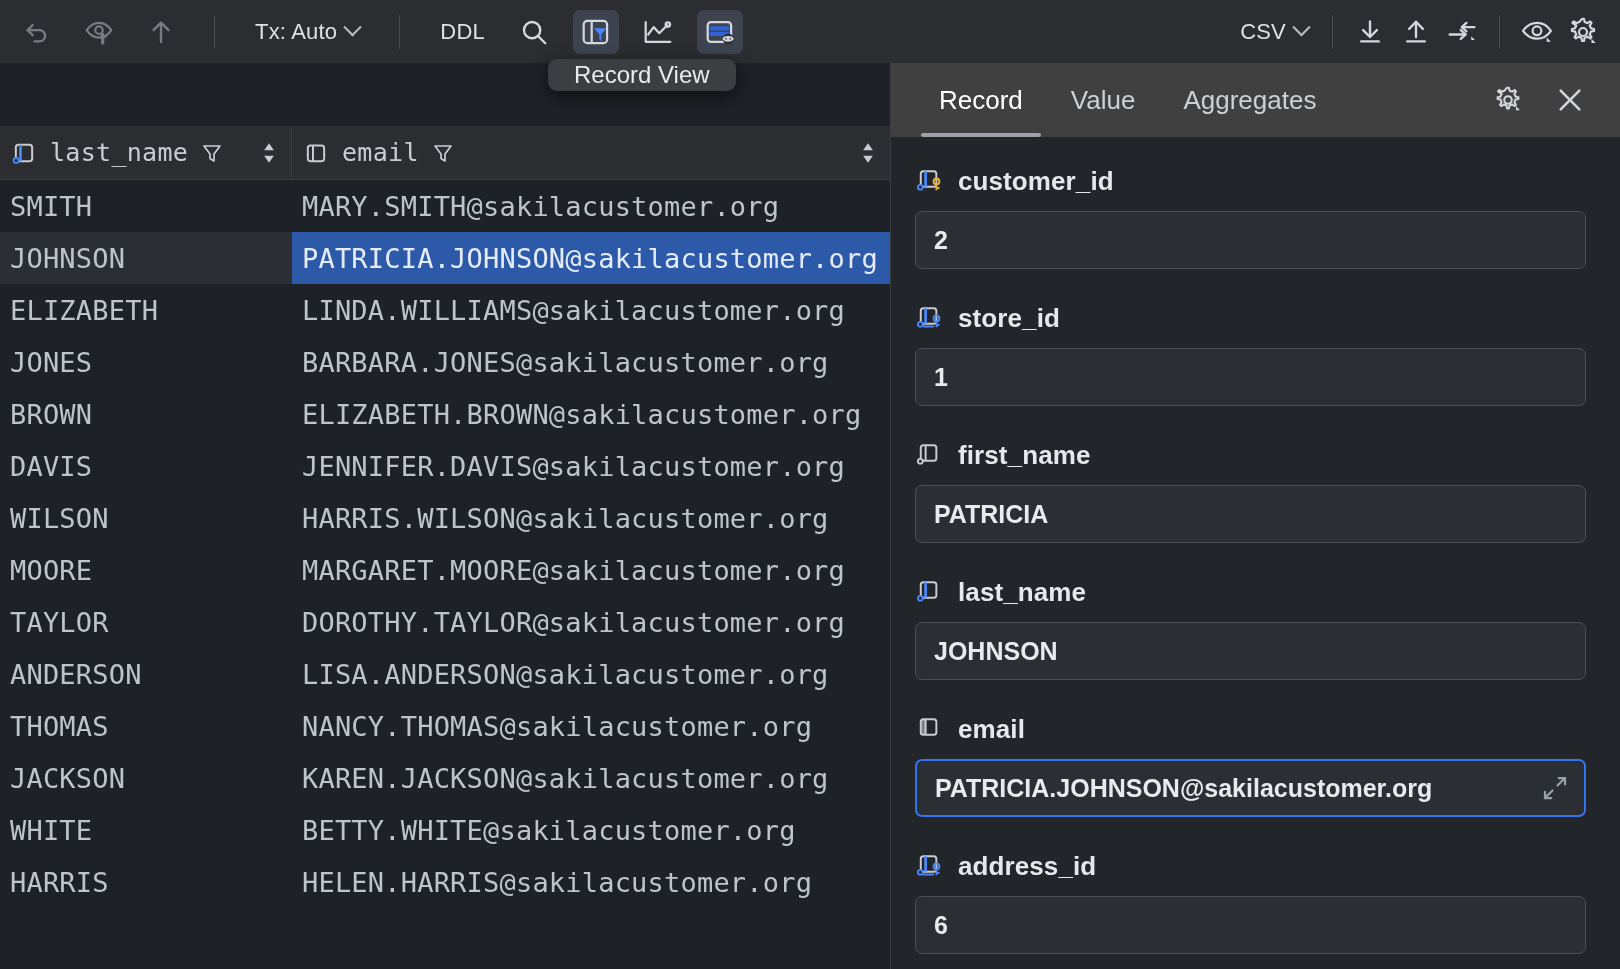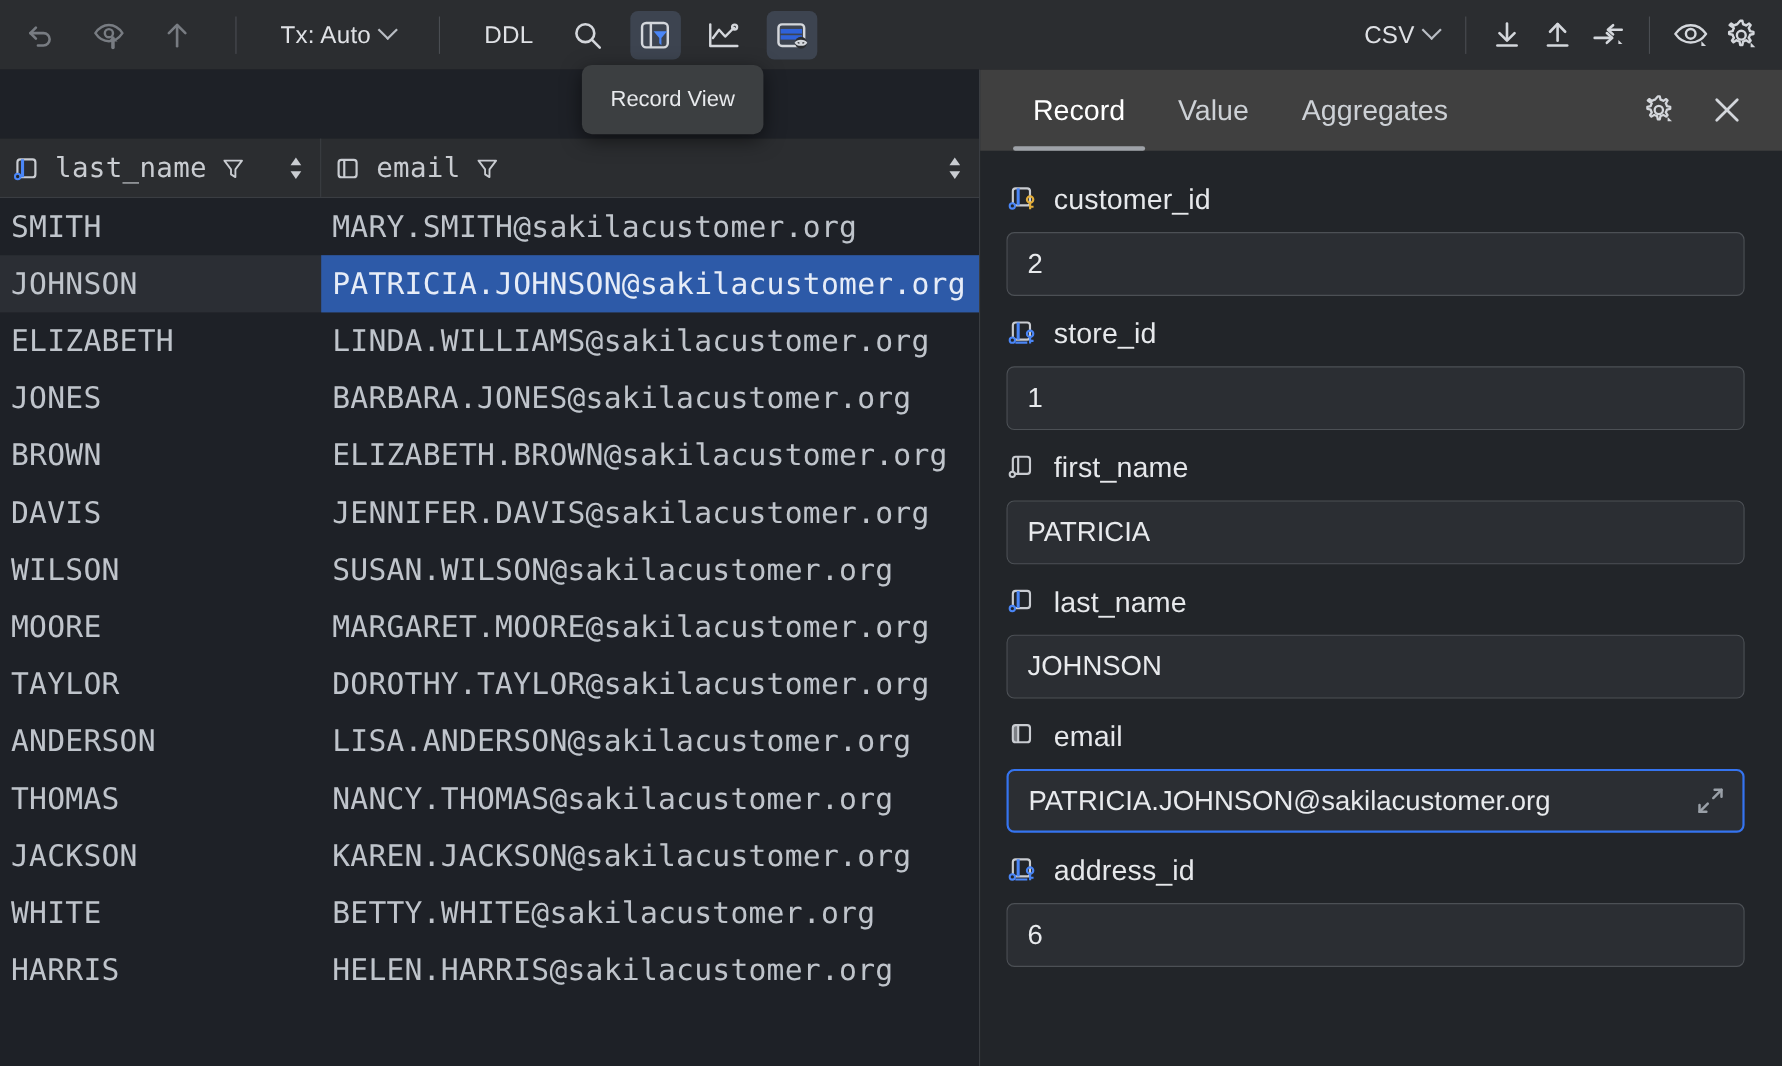--- a/index.html
+++ b/index.html
@@ -33,23 +33,23 @@
     color: #dfe1e5; font-size: 22px; letter-spacing: .2px;
     display: flex; align-items: center; gap: 9px; white-space: nowrap;
   }
   .chev { display: inline-block; width: 13px; height: 13px;
     border-right: 2px solid #b9bdc4; border-bottom: 2px solid #b9bdc4;
     transform: rotate(45deg) translate(-3px,-3px); }
   svg { display: block; }
 
   
   .tooltip {
-    position: absolute; left: 529px; top: 59px;
+    position: absolute; left: 548px; top: 59px;
     background: #3c3f41; color: #e8eaed;
-    font-size: 20px; padding: 20px 26px;
+    font-size: 24px; padding: 2px 26px;
     border-radius: 9px; white-space: nowrap;
     box-shadow: 0 5px 18px rgba(0,0,0,.55);
     z-index: 60;
   }
 
   
   .body { flex: 1; display: flex; min-height: 0; }
 
   
   .grid-pane {
@@ -110,21 +110,21 @@
   }
   .rec-tab.active { color: #ffffff; }
   .rec-tab.active::after {
     content: ""; position: absolute; left: 6px; right: 6px; bottom: 0;
     height: 4px; background: #9ea2a8; border-radius: 2px;
   }
   .rec-tabs-right { margin-left: auto; display: flex; align-items: center; gap: 18px; padding-right: 6px; }
   .icon-btn { width: 44px; height: 44px; display: flex; align-items: center; justify-content: center; cursor: pointer; border-radius: 6px; }
 
   .rec-body { flex: 1; overflow: hidden; padding: 20px 34px 0 24px; }
-  .field { margin-bottom: 10px; }
+  .field { margin-bottom: 25px; font-weight: bold; }
   .field-label {
     display: flex; align-items: center; gap: 13px;
     color: #e6e8eb; font-size: 26px; height: 48px;
     letter-spacing: .1px;
   }
   .field-input {
     position: relative;
     height: 58px; border: 1px solid #4c5055; border-radius: 7px;
     background: #2b2e33; display: flex; align-items: center;
     padding: 0 18px; color: #e8eaed; font-size: 25px;
@@ -342,21 +342,21 @@
           <div class="row">
             <div class="cell c1">BROWN</div>
             <div class="cell c2">ELIZABETH.BROWN@sakilacustomer.org</div>
           </div>
           <div class="row">
             <div class="cell c1">DAVIS</div>
             <div class="cell c2">JENNIFER.DAVIS@sakilacustomer.org</div>
           </div>
           <div class="row">
             <div class="cell c1">WILSON</div>
-            <div class="cell c2">SUSAN.WILSON@sakilacustomer.org</div>
+            <div class="cell c2">HARRIS.WILSON@sakilacustomer.org</div>
           </div>
           <div class="row">
             <div class="cell c1">MOORE</div>
             <div class="cell c2">MARGARET.MOORE@sakilacustomer.org</div>
           </div>
           <div class="row">
             <div class="cell c1">TAYLOR</div>
             <div class="cell c2">DOROTHY.TAYLOR@sakilacustomer.org</div>
           </div>
           <div class="row">

